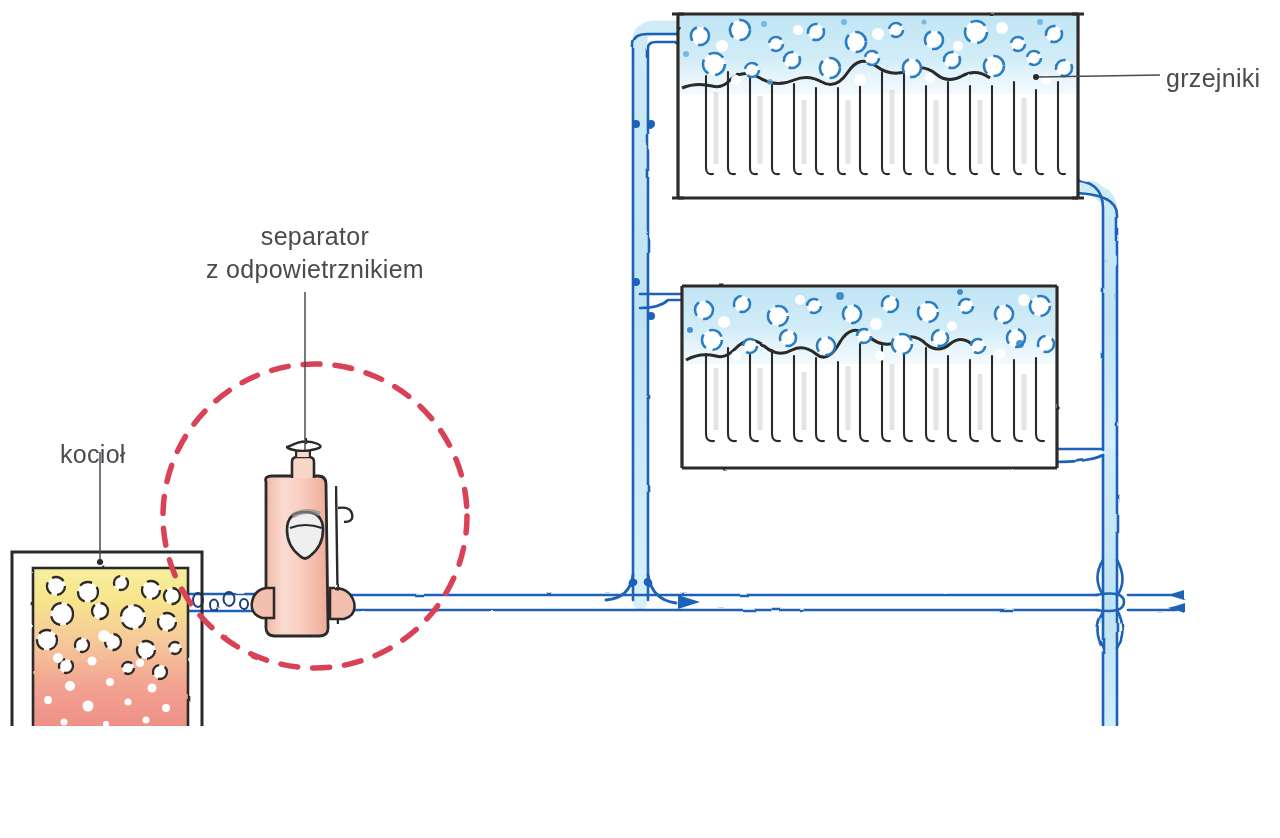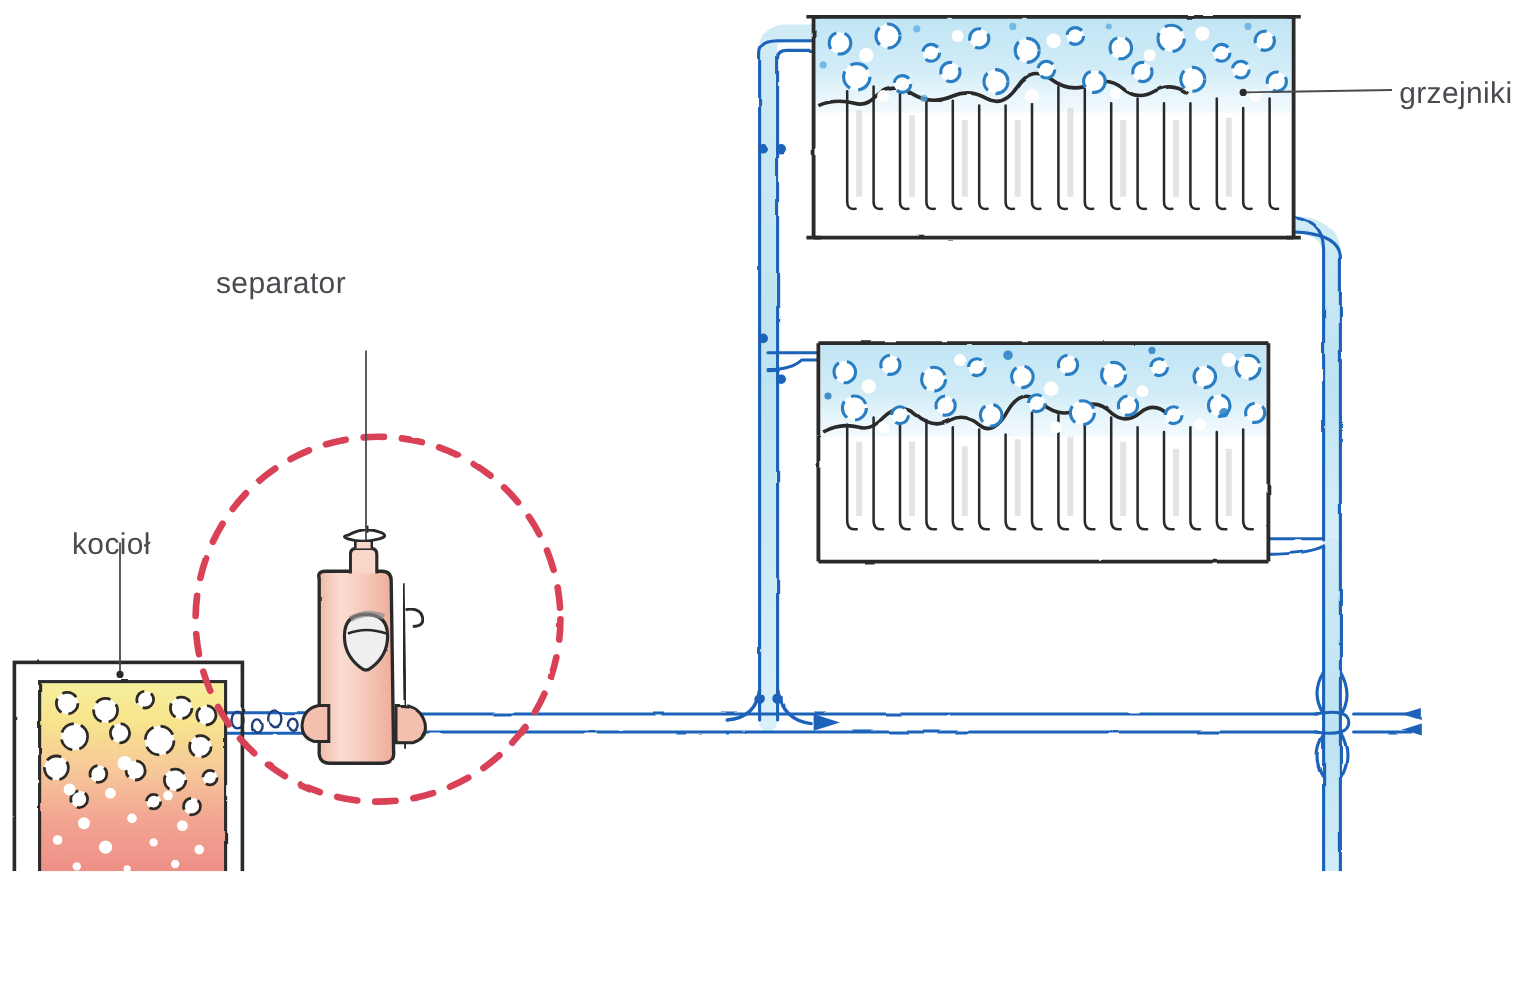--- a/index.html
+++ b/index.html
@@ -39,21 +39,21 @@
     left: 1166px;
     top: 62px;
   }
   #label-kociol {
     left: 60px;
     top: 438px;
   }
   #label-separator {
     left: 180px;
     top: 220px;
-    text-align: left;
+    text-align: center;
     width: 270px;
   }
 </style>
 </head>
 <body>
 
 <div id="stage">
 
   <svg id="diagram-svg" viewBox="0 0 1280 838">
     <defs>
@@ -441,15 +441,16 @@
       <path d="M100,452 L100,560"></path>
       <circle cx="100" cy="562" r="3" fill="#2a2a2a" stroke="none"></circle>
       <path d="M305,292 L305,450"></path>
     </g>
   </svg>
 
   <div class="label-text" id="label-grzejniki">grzejniki</div>
   <div class="label-text" id="label-kociol">kocioł</div>
   <div class="label-text" id="label-separator">
     <div>separator</div>
+    <div>z odpowietrznikiem</div>
   </div>
 
 </div>
 
 </body></html>

